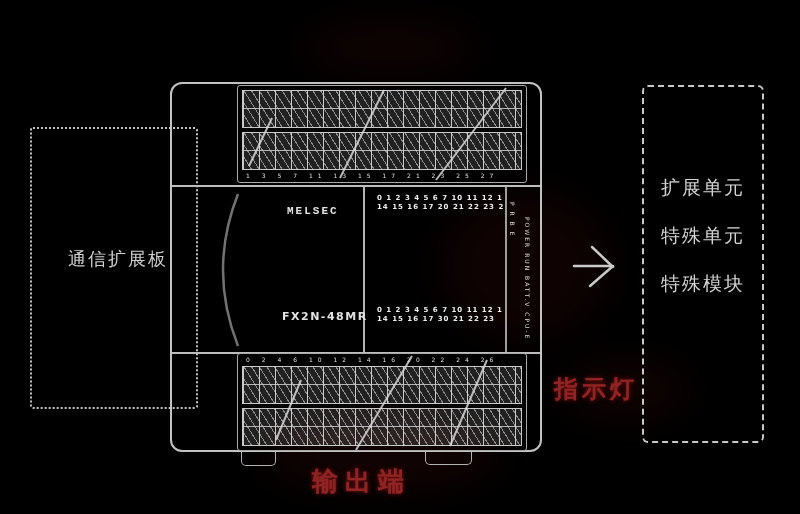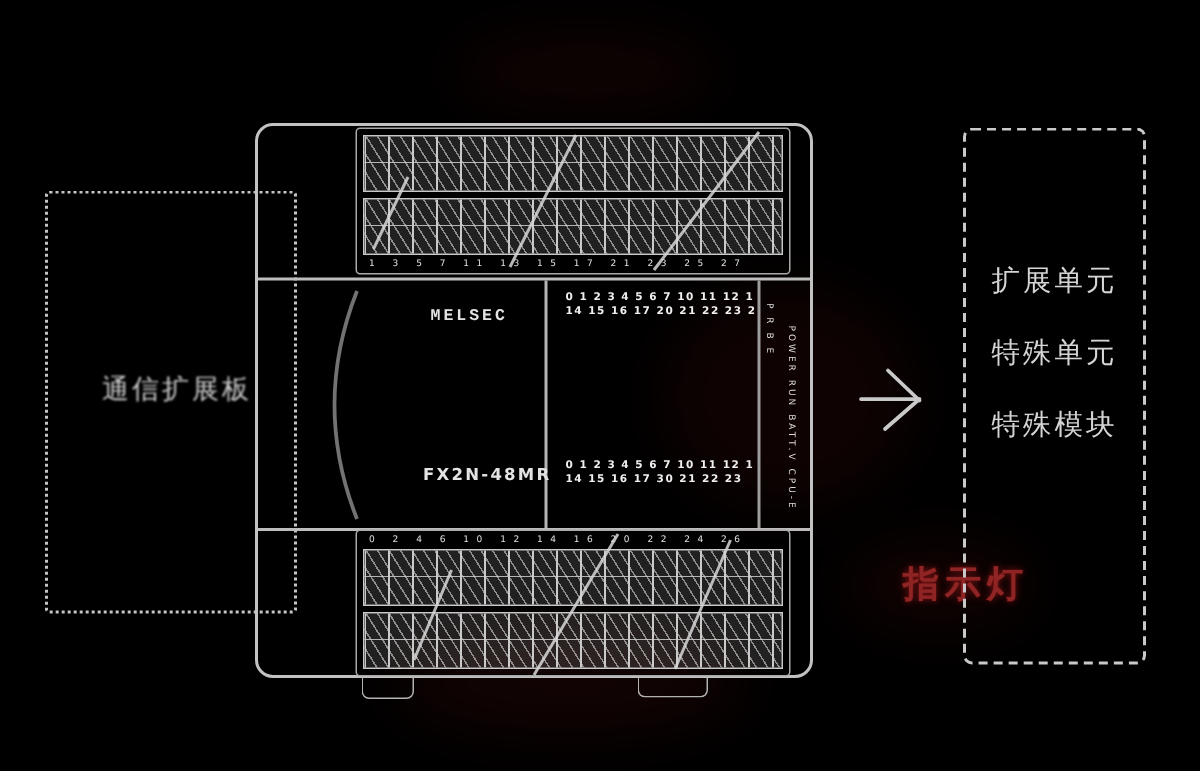--- a/index.html
+++ b/index.html
@@ -9,21 +9,21 @@
   }
   
   .red-label{
     position:absolute;color:#8f2424;font-size:26px;font-weight:bold;
     letter-spacing:7px;white-space:nowrap;
     text-shadow:0 0 5px rgba(150,25,25,.85), 0 0 1px #611;
     filter:blur(.5px);
   }
   #lbl-input{left:320px;top:33px;}
   #lbl-output{left:312px;top:464px;}
-  #lbl-indicator{left:554px;top:373px;font-size:24px;letter-spacing:4px;margin-left:48px;}
+  #lbl-indicator{left:554px;top:373px;font-size:24px;letter-spacing:4px;}
   
   .left-box{
     position:absolute;left:30px;top:127px;width:164px;height:278px;
     border:2.5px dotted #c4c4c4;border-radius:3px;background:transparent;
   }
   .left-box-text{
     position:absolute;left:36px;top:118px;color:#cfcfcf;font-size:18px;
     letter-spacing:2px;white-space:nowrap;filter:blur(.55px);
   }
   
@@ -106,20 +106,21 @@
 </head>
 <body>
 
 <div class="stage">
 
   <div class="blob" id="blob1"></div>
   <div class="blob" id="blob2"></div>
   <div class="blob" id="blob3"></div>
   <div class="blob" id="blob4"></div>
 
+  <div class="red-label" id="lbl-output">输出端</div>
   <div class="red-label" id="lbl-indicator">指示灯</div>
 
   <div class="left-box">
     <div class="left-box-text">通信扩展板</div>
   </div>
 
   <div class="right-box">
     <div class="right-item">扩展单元</div>
     <div class="right-item">特殊单元</div>
     <div class="right-item">特殊模块</div>

